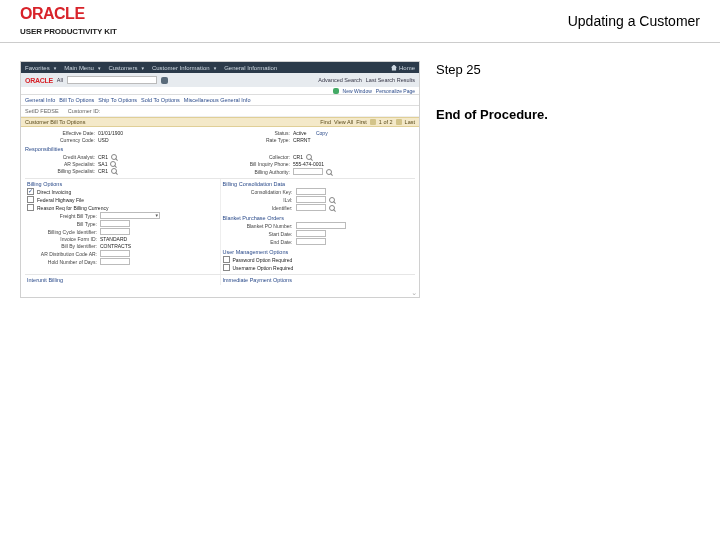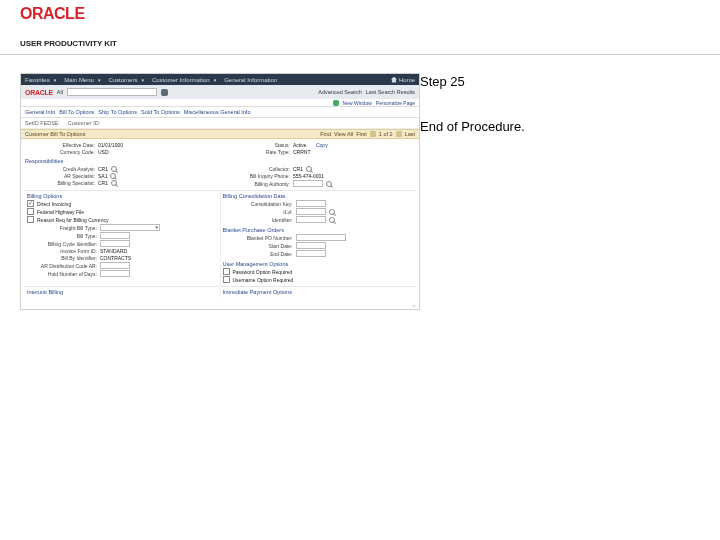--- a/index.html
+++ b/index.html
@@ -2,31 +2,31 @@
 <html><head>
 <meta charset="utf-8">
 <style>
   * { box-sizing: border-box; margin: 0; padding: 0; }
   body { width: 720px; height: 540px; font-family: Arial, Helvetica, sans-serif; font-size: 11px; background: #fff; position: relative; }
 
   
   .topbar { display: flex; align-items: center; justify-content: space-between; padding: 6px 20px 2px 20px; }
   .brand { display: flex; flex-direction: column; line-height: 1; }
   .brand-logo { font-size: 16px; font-weight: 700; color: #d8232a; letter-spacing: -0.5px; }
-  .brand-sub  { font-size: 8px; font-weight: 700; color: #222; letter-spacing: -0.1px; margin-top: 18px; }
+  .brand-sub  { font-size: 8px; font-weight: 700; color: #222; letter-spacing: -0.1px; margin-top: 6px; }
   .page-title { font-size: 14px; color: #000; font-weight: 400; }
   .hr { border-top: 1px solid #ccc; margin: 4px 0 18px 0; }
 
   
-  .content { display: flex; padding: 0 20px; }
+  .content { display: flex; padding: 0 20px; gap: 16px; }
   .left  { width: 400px; border: 1px solid #d0d0d0; background: #fff; }
   .right { flex: 1; font-size: 13px; line-height: 1.35; }
   .right h3 { font-size: 13px; font-weight: 400; margin-bottom: 14px; }
   .right p  { margin-bottom: 14px; }
-  .right .eop { font-weight: 400; margin-top: 27px; }
+  .right .eop { font-weight: 700; margin-top: 27px; }
 
   
   .app { font-size: 6px; color: #333; }
   .app-navy { background: #2b3a4a; color: #cfd9e2; display: flex; align-items: center; height: 11px; padding: 0 4px; gap: 8px; }
   .app-navy span { display: inline-flex; align-items: center; gap: 2px; }
   .chev::after { content: "▾"; font-size: 5px; margin-left: 2px; }
   .app-navy .home { margin-left: auto; display: inline-flex; align-items: center; gap: 2px; }
   .home-icon { width: 6px; height: 6px; background: #cfd9e2; clip-path: polygon(50% 0, 100% 50%, 85% 50%, 85% 100%, 15% 100%, 15% 50%, 0 50%); }
 
   .app-bar2 { background: #e7ebef; height: 14px; display: flex; align-items: center; padding: 0 4px; gap: 4px; }
@@ -78,20 +78,21 @@
   .scrollhint{ text-align:right; padding:0 2px; color:#aaa; font-size:7px;}
 </style>
 </head>
 <body>
 
 <div class="topbar">
   <div class="brand">
     <span class="brand-logo">ORACLE</span>
     <span class="brand-sub">USER PRODUCTIVITY KIT</span>
   </div>
+  <div class="page-title">Updating a Customer</div>
 </div>
 <div class="hr"></div>
 
 <div class="content">
 
   <div class="left">
     <div class="app">
 
       <div class="app-navy">
         <span class="chev">Favorites</span>

